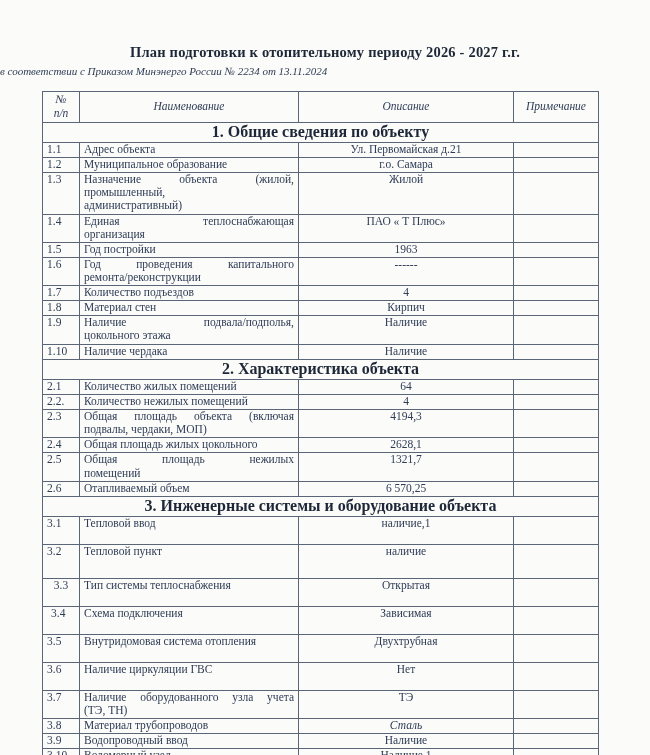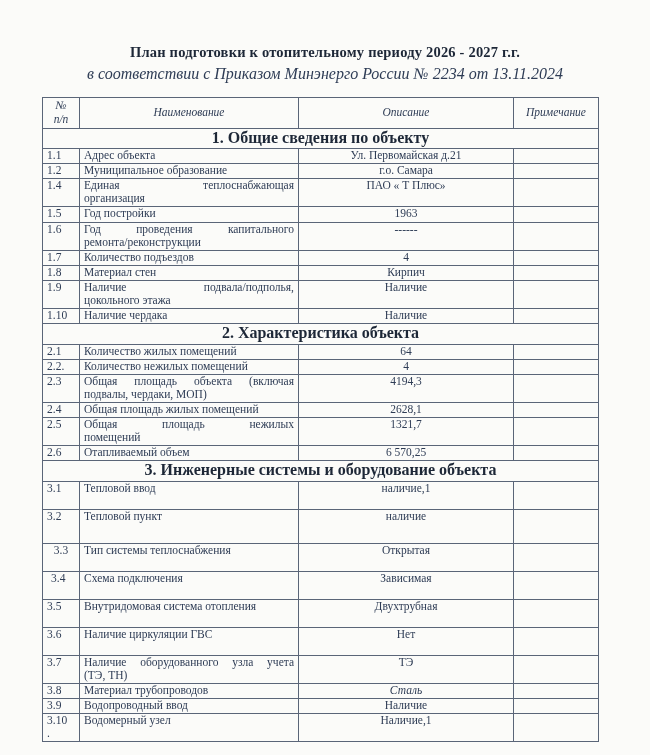--- a/index.html
+++ b/index.html
@@ -14,23 +14,23 @@
   .page { padding-top: 44px; }
   .title {
     font-size: 14.5px;
     font-weight: bold;
     text-align: center;
     color: #1d2737;
     letter-spacing: .2px;
     margin: 0 0 4px 0;
   }
   .subtitle {
-    font-size: 16px;
+    font-size: 11px;
     font-style: italic;
-    text-align: center;
+    text-align: left;
     color: #2e3c55;
     margin: 0 0 14px 0;
   }
   table.doc-table {
     border-collapse: collapse;
     table-layout: fixed;
     margin-left: 42px;
     width: 556px;
     font-size: 11.5px;
     line-height: 1.14;
@@ -96,20 +96,30 @@
           <td class="desc">Ул. Первомайская д.21</td>
           <td class="note"></td>
         </tr>
         <tr>
           <td class="num">1.2</td>
           <td class="name">Муниципальное образование</td>
           <td class="desc">г.о. Самара</td>
           <td class="note"></td>
         </tr>
         <tr>
+          <td class="num">1.3</td>
+          <td class="name">
+            <div class="jl">Назначение объекта (жилой,</div>
+            <div class="jl">промышленный,</div>
+            <div>административный)</div>
+          </td>
+          <td class="desc">Жилой</td>
+          <td class="note"></td>
+        </tr>
+        <tr>
           <td class="num">1.4</td>
           <td class="name">
             <div class="jl">Единая теплоснабжающая</div>
             <div>организация</div>
           </td>
           <td class="desc">ПАО « Т Плюс»</td>
           <td class="note"></td>
         </tr>
         <tr>
           <td class="num">1.5</td>
@@ -172,21 +182,21 @@
           <td class="num">2.3</td>
           <td class="name">
             <div class="jl">Общая площадь объекта (включая</div>
             <div>подвалы, чердаки, МОП)</div>
           </td>
           <td class="desc">4194,3</td>
           <td class="note"></td>
         </tr>
         <tr>
           <td class="num">2.4</td>
-          <td class="name">Общая площадь жилых помещений</td>
+          <td class="name">Общая площадь жилых цокольного</td>
           <td class="desc">2628,1</td>
           <td class="note"></td>
         </tr>
         <tr>
           <td class="num">2.5</td>
           <td class="name">
             <div class="jl">Общая площадь нежилых</div>
             <div>помещений</div>
           </td>
           <td class="desc">1321,7</td>

